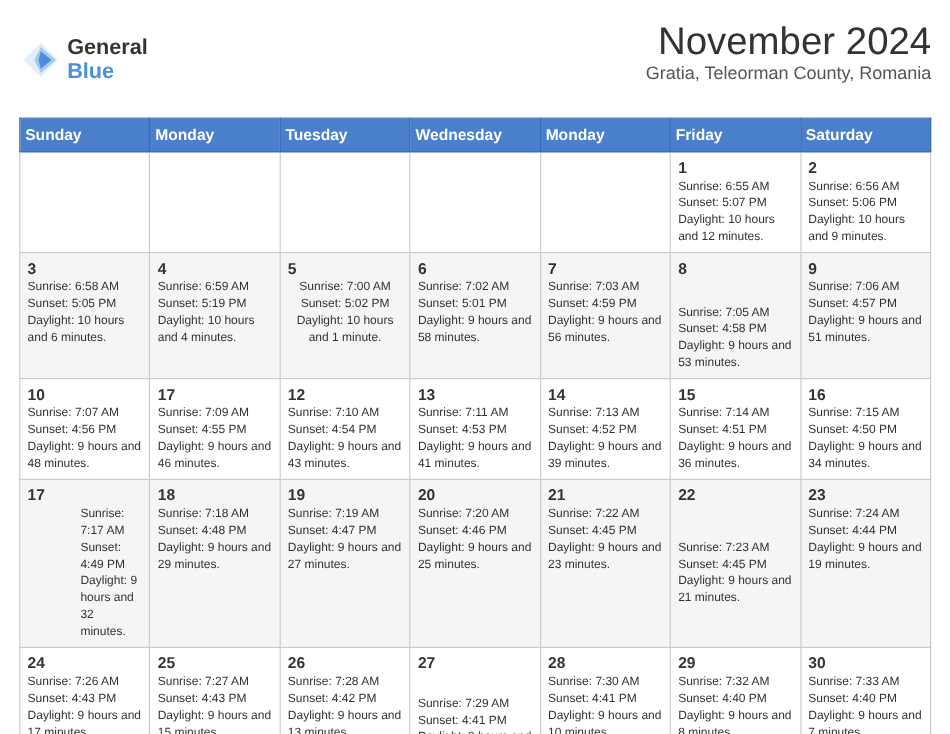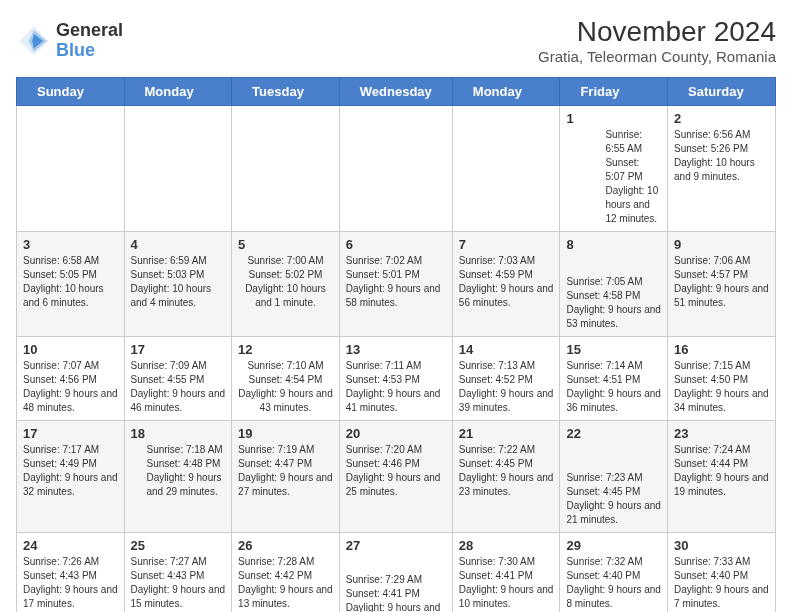--- a/index.html
+++ b/index.html
@@ -6,22 +6,22 @@
     body {
       font-family: Arial, sans-serif;
       background: #fff;
       width: 792px;
       min-height: 612px;
       padding: 16px;
     }
     .header {
       display: flex;
       justify-content: space-between;
-      align-items: center;
-      margin-bottom: 12px;
+      align-items: flex-end;
+      margin-bottom: 28px;
     }
     .logo {
       display: flex;
       align-items: center;
       gap: 4px;
     }
     .logo-text {
       display: flex;
       flex-direction: column;
       line-height: 1.1;
@@ -37,40 +37,40 @@
       color: #4a90d9;
     }
     .logo-icon {
       width: 36px;
       height: 36px;
     }
     .title-block {
       text-align: right;
     }
     .title-block h1 {
-      font-size: 28px;
+      font-size: 32px;
       font-weight: normal;
       color: #333;
     }
     .title-block h2 {
       font-size: 15px;
       font-weight: normal;
       color: #555;
     }
     .calendar {
       width: 100%;
       border-collapse: collapse;
       border: 1px solid #ccc;
     }
     .calendar th {
       background: #4a7fcb;
       color: #fff;
       font-size: 13px;
       font-weight: bold;
-      padding: 6px 20px;
+      padding: 6px 4px;
       text-align: left;
       border: 1px solid #3a6ab5;
     }
     .calendar td {
       vertical-align: top;
       border: 1px solid #ccc;
       padding: 5px 6px;
       font-size: 10.5px;
       color: #333;
       width: calc(100% / 7);
@@ -134,42 +134,42 @@
   </thead>
   <tbody id="calendar-body">
   <tr>
         <td class="empty-cell"></td>
         <td class="empty-cell"></td>
         <td class="empty-cell"></td>
         <td class="empty-cell"></td>
         <td class="empty-cell"></td>
         <td>
           <span class="day-num">1</span>
-          <div class="day-info" style="white-space: pre-line; margin-left: 39px;">Sunrise: 6:55 AM
+          <div class="day-info" style="white-space: pre-line;">Sunrise: 6:55 AM
 Sunset: 5:07 PM
 Daylight: 10 hours and 12 minutes.</div>
         </td>
         <td>
           <span class="day-num">2</span>
           <div class="day-info" style="white-space: pre-line;">Sunrise: 6:56 AM
-Sunset: 5:26 PM
+Sunset: 5:06 PM
 Daylight: 10 hours and 9 minutes.</div>
         </td>
       </tr>
       <tr>
         <td>
           <span class="day-num">3</span>
           <div class="day-info" style="white-space: pre-line;">Sunrise: 6:58 AM
 Sunset: 5:05 PM
 Daylight: 10 hours and 6 minutes.</div>
         </td>
         <td>
           <span class="day-num">4</span>
           <div class="day-info" style="white-space: pre-line;">Sunrise: 6:59 AM
-Sunset: 5:03 PM
+Sunset: 5:19 PM
 Daylight: 10 hours and 4 minutes.</div>
         </td>
         <td>
           <span class="day-num">5</span>
           <div class="day-info" style="white-space: pre-line; text-align: center;">Sunrise: 7:00 AM
 Sunset: 5:02 PM
 Daylight: 10 hours and 1 minute.</div>
         </td>
         <td>
           <span class="day-num">6</span>
@@ -204,21 +204,21 @@
 Daylight: 9 hours and 48 minutes.</div>
         </td>
         <td>
           <span class="day-num">17</span>
           <div class="day-info" style="white-space: pre-line;">Sunrise: 7:09 AM
 Sunset: 4:55 PM
 Daylight: 9 hours and 46 minutes.</div>
         </td>
         <td>
           <span class="day-num">12</span>
-          <div class="day-info" style="white-space: pre-line; text-align: center;">Sunrise: 7:10 AM
+          <div class="day-info" style="white-space: pre-line;">Sunrise: 7:10 AM
 Sunset: 4:54 PM
 Daylight: 9 hours and 43 minutes.</div>
         </td>
         <td>
           <span class="day-num">13</span>
           <div class="day-info" style="white-space: pre-line;">Sunrise: 7:11 AM
 Sunset: 4:53 PM
 Daylight: 9 hours and 41 minutes.</div>
         </td>
         <td>
@@ -236,27 +236,27 @@
         <td>
           <span class="day-num">16</span>
           <div class="day-info" style="white-space: pre-line;">Sunrise: 7:15 AM
 Sunset: 4:50 PM
 Daylight: 9 hours and 34 minutes.</div>
         </td>
       </tr>
       <tr>
         <td>
           <span class="day-num">17</span>
-          <div class="day-info" style="white-space: pre-line;">Sunrise: 7:17 AM
+          <div class="day-info" style="white-space: pre-line; margin-left: 44px;">Sunrise: 7:17 AM
 Sunset: 4:49 PM
 Daylight: 9 hours and 32 minutes.</div>
         </td>
         <td>
           <span class="day-num">18</span>
-          <div class="day-info" style="white-space: pre-line; margin-left: 16px;">Sunrise: 7:18 AM
+          <div class="day-info" style="white-space: pre-line;">Sunrise: 7:18 AM
 Sunset: 4:48 PM
 Daylight: 9 hours and 29 minutes.</div>
         </td>
         <td>
           <span class="day-num">19</span>
           <div class="day-info" style="white-space: pre-line;">Sunrise: 7:19 AM
 Sunset: 4:47 PM
 Daylight: 9 hours and 27 minutes.</div>
         </td>
         <td>

